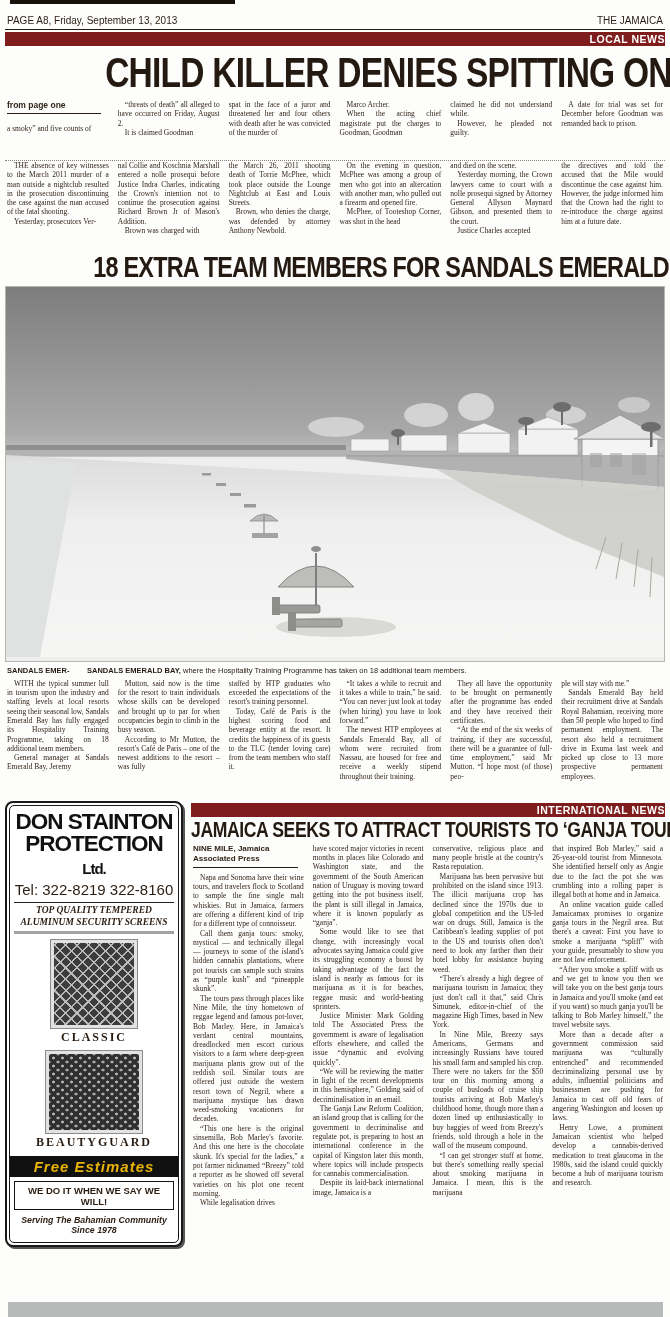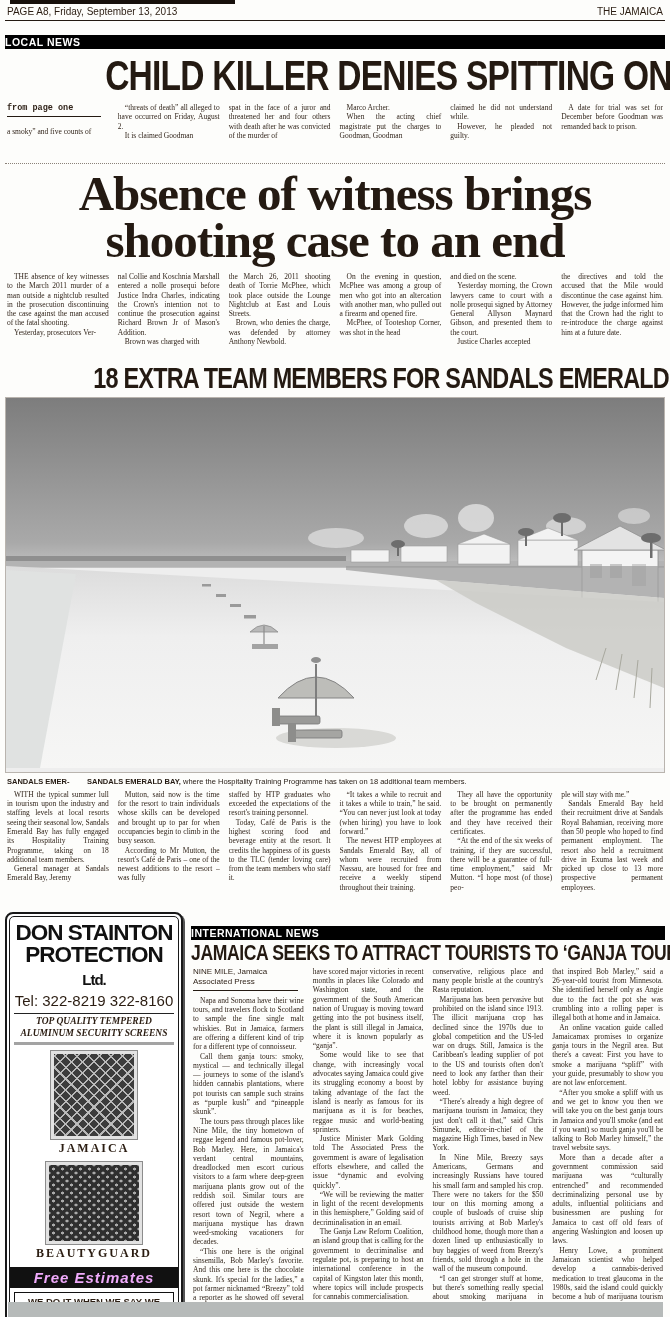--- a/index.html
+++ b/index.html
@@ -1,46 +1,46 @@
 <!DOCTYPE html>
 <html><head>
 <meta charset="utf-8">
 <style>
   * { margin:0; padding:0; box-sizing:border-box; }
   html,body { background:#e8e6e2; }
   .page {
     position:relative; width:670px; height:1317px; margin:0 auto;
     background:#fdfdfb; color:#2b1d12; overflow:hidden;
-    font-family:"Liberation Serif", serif; padding:0 5px;
+    font-family:"Liberation Serif", serif; padding:9px 5px;
   }
   .scan-artifact { position:absolute; top:0; left:10px; width:225px; height:4px; background:#17100b; }
   
   .masthead { display:flex; justify-content:space-between; align-items:flex-end;
     font-family:"Liberation Sans", sans-serif; font-size:10px; padding:6px 2px 3px 2px;
     border-bottom:1.5px solid #241a12; }
-  .banner { background:#000000; color:#fff; text-align:left;
+  .banner { background:#7f1d1d; color:#fff; text-align:right;
     font-family:"Liberation Sans", sans-serif; font-weight:bold; font-size:10.5px;
-    line-height:14px; height:14px; margin-top:14px; letter-spacing:.5px; }
+    line-height:14px; height:14px; margin-top:2px; letter-spacing:.5px; }
   
   .hl-cond { text-align:center; white-space:nowrap; color:#241a12;
     font-family:"Liberation Sans", sans-serif; font-weight:bold; overflow:visible; }
   .hl-cond > span { display:inline-block; transform:scaleX(.78); transform-origin:center; letter-spacing:-1px; }
   .hl1 { font-size:43px; line-height:48px; margin:2px 0 4px 0; }
   .hl3 { font-size:30px; line-height:32px; margin:4px 0 3px 0; }
   .hl4 { font-size:22px; line-height:24px; margin:1px 0 2px 0; text-align:left; }
   .hl4 > span { transform-origin:left; transform:scaleX(.8); letter-spacing:-.5px; }
   
   .hl-serif { text-align:center; font-family:"Liberation Serif", serif; font-weight:bold;
     font-size:49px; line-height:47px; color:#241a12; margin:6px 0 8px 0; letter-spacing:-1px; }
   
   .cols { display:flex; gap:9px; padding:0 2px; text-align:justify; }
   .col { flex:1 1 0; font-size:7.5px; line-height:1.24; color:#31241a; }
   .col p { margin:0; text-indent:7px; }
   .col p.cont { text-indent:0; }
-  .kicker { font-family:Liberation Mono, monospace; font-weight:bold; font-size:8.5px;
+  .kicker { font-family:Liberation Sans, sans-serif; font-weight:bold; font-size:8.5px;
     border-bottom:1px solid #241a12; padding-bottom:2px; margin-bottom:10px; width:92%; }
   .a1 { height:56px; overflow:hidden; }
   .a2 { height:86px; overflow:hidden; }
   .a3 { height:118px; overflow:hidden; }
   .dotted { border:none; border-top:1px dotted #8a8178; margin:4px 0 0 0; }
   
   .photo-wrap { margin:2px 0 2px 0; border:1px solid #b9b4ae; background:#eee; }
   .caption { display:flex; gap:8px; font-family:"Liberation Sans", sans-serif;
     font-size:7.5px; line-height:1.3; padding:2px 2px 3px 2px; color:#241a12; }
   .caption b { font-weight:bold; }
@@ -59,27 +59,27 @@
   .screen { margin:0 auto; border:3px solid #e2e2e2; outline:1px solid #8c8c8c; }
   .screen.classic { width:86px; height:88px; background:#3c3c3c;
     background-image:repeating-linear-gradient(45deg, rgba(190,190,190,.95) 0 1.5px, transparent 1.5px 8px),
                      repeating-linear-gradient(-45deg, rgba(190,190,190,.95) 0 1.5px, transparent 1.5px 8px); }
   .screen.beauty { width:96px; height:82px; background:#2f2f2f;
     background-image:radial-gradient(circle, #aaa 1.2px, transparent 1.8px),
                      radial-gradient(circle, #aaa 1.2px, transparent 1.8px);
     background-size:9px 8px, 9px 8px; background-position:0 0, 4.5px 4px; }
   .screen-label { font-family:"Liberation Serif", serif; font-weight:bold; font-size:12px;
     letter-spacing:2px; margin:2px 0 6px 0; }
-  .free-bar { background:#111; color:#f0abfc; font-style:italic; font-weight:bold; font-size:15px;
+  .free-bar { background:#111; color:#eab308; font-style:italic; font-weight:bold; font-size:15px;
     padding:2px 0; margin:2px -4px 4px -4px; letter-spacing:1px; }
   .promise-box { border:1.5px solid #111; font-weight:bold; font-size:9.5px; padding:2.5px 1px; margin:0 0 5px 0; }
   .serving { font-weight:bold; font-style:italic; font-size:8.8px; margin-bottom:2px; }
   
   .intl { flex:1 1 auto; min-width:0; }
-  .byline { font-family:"Liberation Sans", sans-serif; font-weight:normal; font-size:8px; line-height:1.25;
+  .byline { font-family:"Liberation Sans", sans-serif; font-weight:bold; font-size:8px; line-height:1.25;
     border-bottom:1px solid #241a12; padding-bottom:3px; margin-bottom:5px; width:95%; }
   .a4 { height:372px; overflow:hidden; }
   .footer-strip { position:absolute; bottom:0; left:8px; right:7px; height:15px; background:#b6bab9; }
 </style>
 </head>
 <body>
 
 <div class="page">
   <div class="scan-artifact"></div>
 
@@ -118,24 +118,20 @@
         <p class="cont">claimed he did not understand while.</p>
         <p>However, he pleaded not guilty.</p>
       </div>
     <div class="col">
         <p>A date for trial was set for December before Goodman was remanded back to prison.</p>
       </div>
   </div>
 
   <hr class="dotted">
 
-  <h2 class="hl-serif">
-    <span>Absence of witness brings</span><br>
-    <span>shooting case to an end</span>
-  </h2>
 
   <div class="cols a2">
     <div class="col">
         <p>THE absence of key witnesses to the March 2011 murder of a man outside a nightclub resulted in the prosecution discontinuing the case against the man accused of the fatal shooting.</p>
         <p>Yesterday, prosecutors Ver-</p>
       </div>
     <div class="col">
         <p class="cont">nal Collie and Koschnia Marshall entered a nolle prosequi before Justice Indra Charles, indicating the Crown's intention not to continue the prosecution against Richard Brown Jr of Mason's Addition.</p>
         <p>Brown was charged with</p>
       </div>
@@ -276,21 +272,21 @@
 
   <div class="bottom">
 
     <div class="ad-outer">
       <div class="ad-inner">
         <div class="ad-name">DON STAINTON</div>
         <div class="ad-name"><span>PROTECTION</span><span class="ad-ltd"> Ltd.</span></div>
         <div class="ad-tel">Tel: 322-8219 322-8160</div>
         <div class="ad-tag">TOP QUALITY TEMPERED ALUMINUM SECURITY SCREENS</div>
         <div class="screen classic"></div>
-        <div class="screen-label">JAMAICA</div>
+        <div class="screen-label">CLASSIC</div>
         <div class="screen beauty"></div>
         <div class="screen-label">BEAUTYGUARD</div>
         <div class="free-bar">Free Estimates</div>
         <div class="promise-box">WE DO IT WHEN WE SAY WE WILL!</div>
         <div class="serving">Serving The Bahamian Community Since 1978</div>
 
       </div>
     </div>
 
     <div class="intl">

